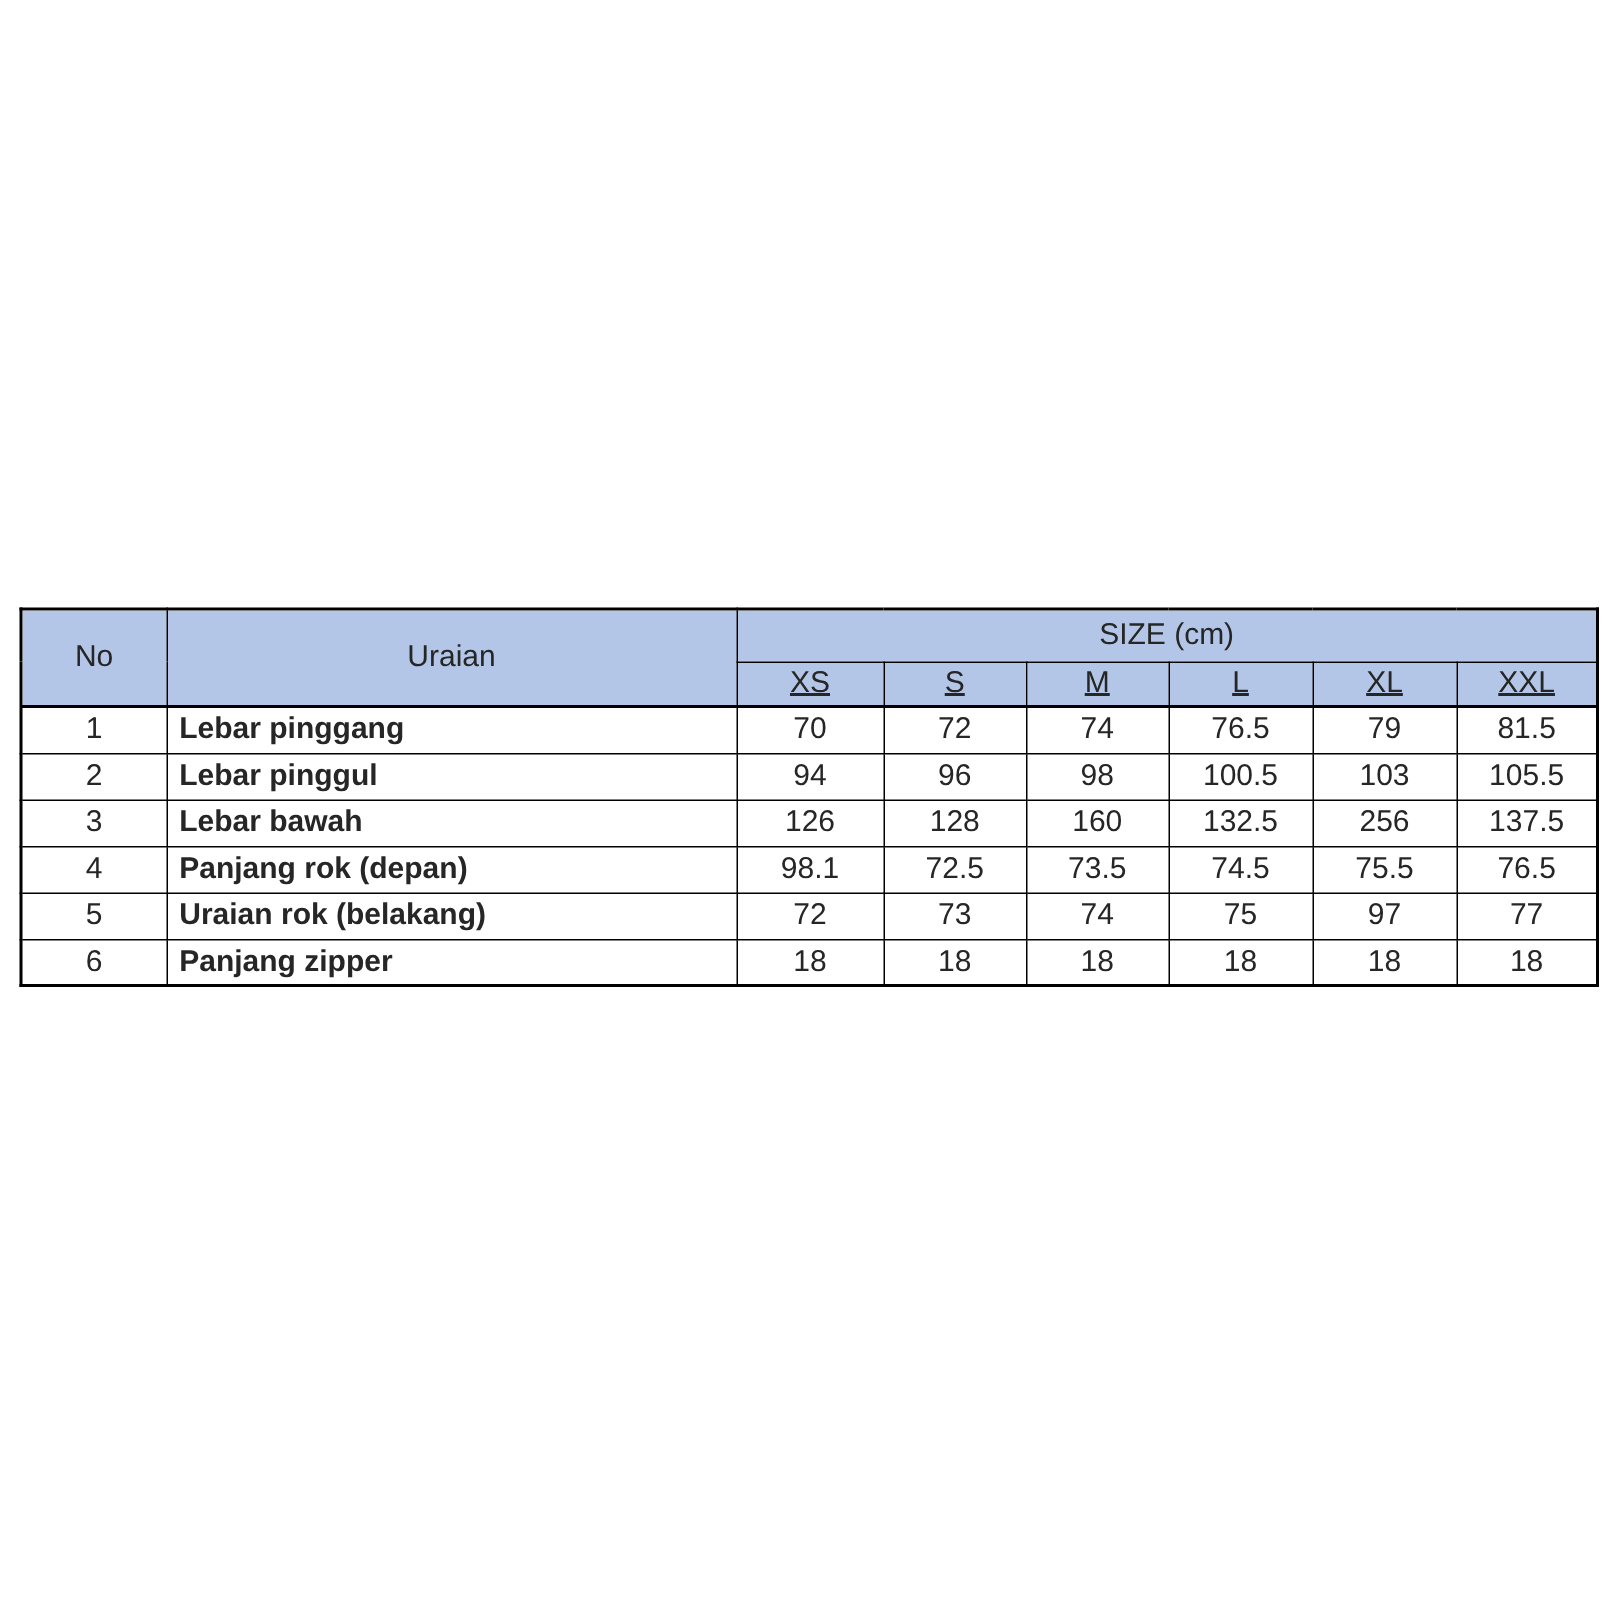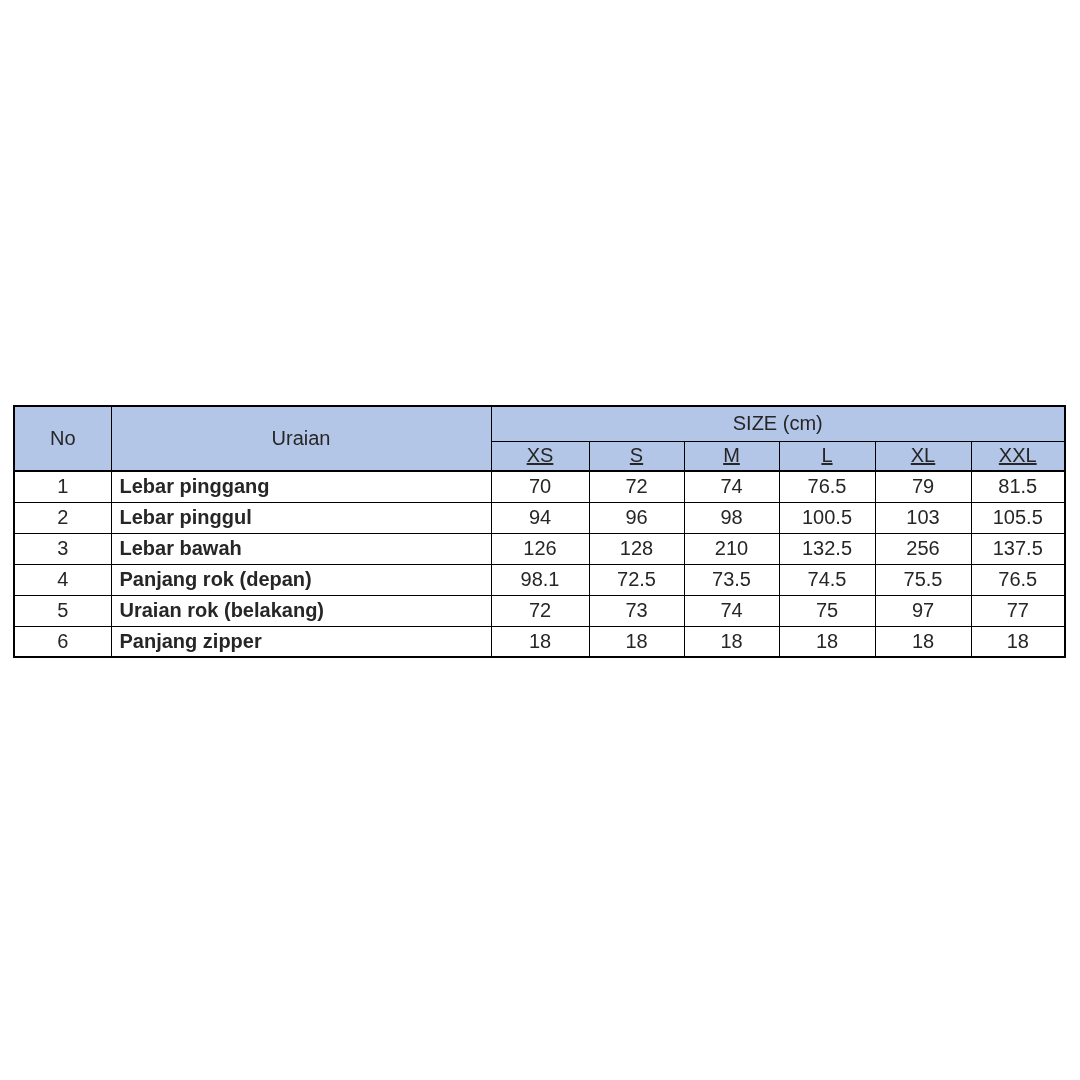--- a/index.html
+++ b/index.html
@@ -90,21 +90,21 @@
         <td>98</td>
         <td>100.5</td>
         <td>103</td>
         <td>105.5</td>
       </tr>
       <tr>
         <td>3</td>
         <td class="uraian">Lebar bawah</td>
         <td>126</td>
         <td>128</td>
-        <td>210</td>
+        <td>160</td>
         <td>132.5</td>
         <td>256</td>
         <td>137.5</td>
       </tr>
       <tr>
         <td>4</td>
         <td class="uraian">Panjang rok (depan)</td>
         <td>98.1</td>
         <td>72.5</td>
         <td>73.5</td>

